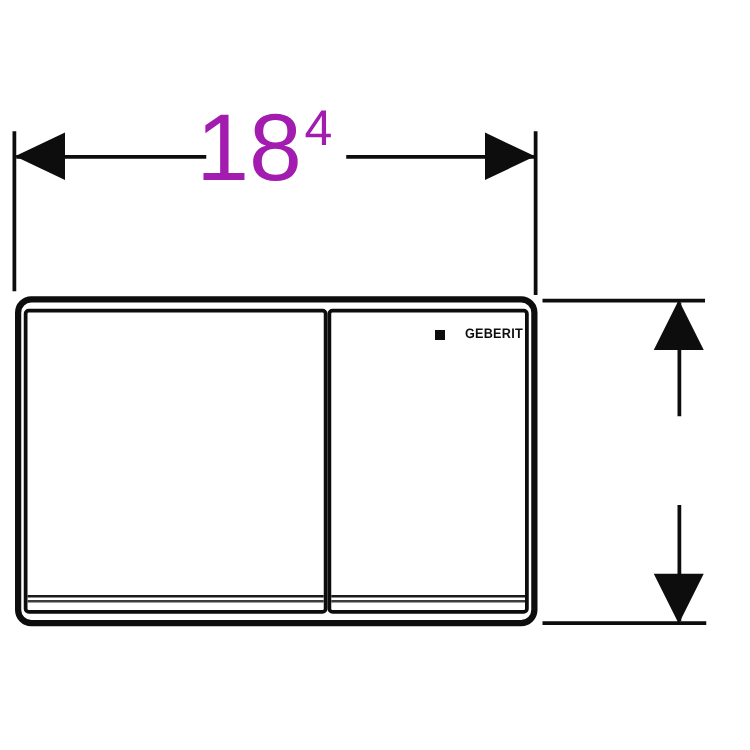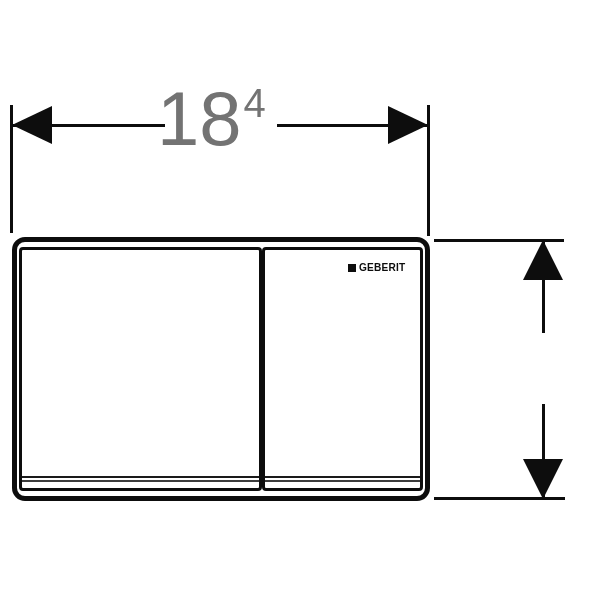--- a/index.html
+++ b/index.html
@@ -54,21 +54,21 @@
   }
   .arrow-down {
     left: 523px; top: 459px;
     border-left: 20px solid transparent;
     border-right: 20px solid transparent;
     border-top: 40px solid #0d0d0d;
   }
   
   .dim-label {
     position: absolute;
-    color: #737373;
+    color: #a21caf;
     font-size: 76px;
     line-height: 1;
     white-space: nowrap;
     letter-spacing: 0;
   }
   .dim-main { display: inline; }
   .dim-sup {
     font-size: 40px;
     line-height: 0;
     vertical-align: 28px;
@@ -106,21 +106,21 @@
   }
   .strip-left  { left: 22px;  width: 237px; }
   .strip-right { left: 265px; width: 155px; }
   
   .logo {
     position: absolute;
     left: 348px; top: 262px;
     height: 11px;
     display: flex;
     align-items: center;
-    gap: 3px;
+    gap: 16px;
   }
   .logo-square {
     width: 8px; height: 8px;
     background: #0d0d0d;
     flex: 0 0 auto;
   }
   .logo-text {
     font-weight: bold;
     font-size: 11px;
     letter-spacing: 0.2px;

